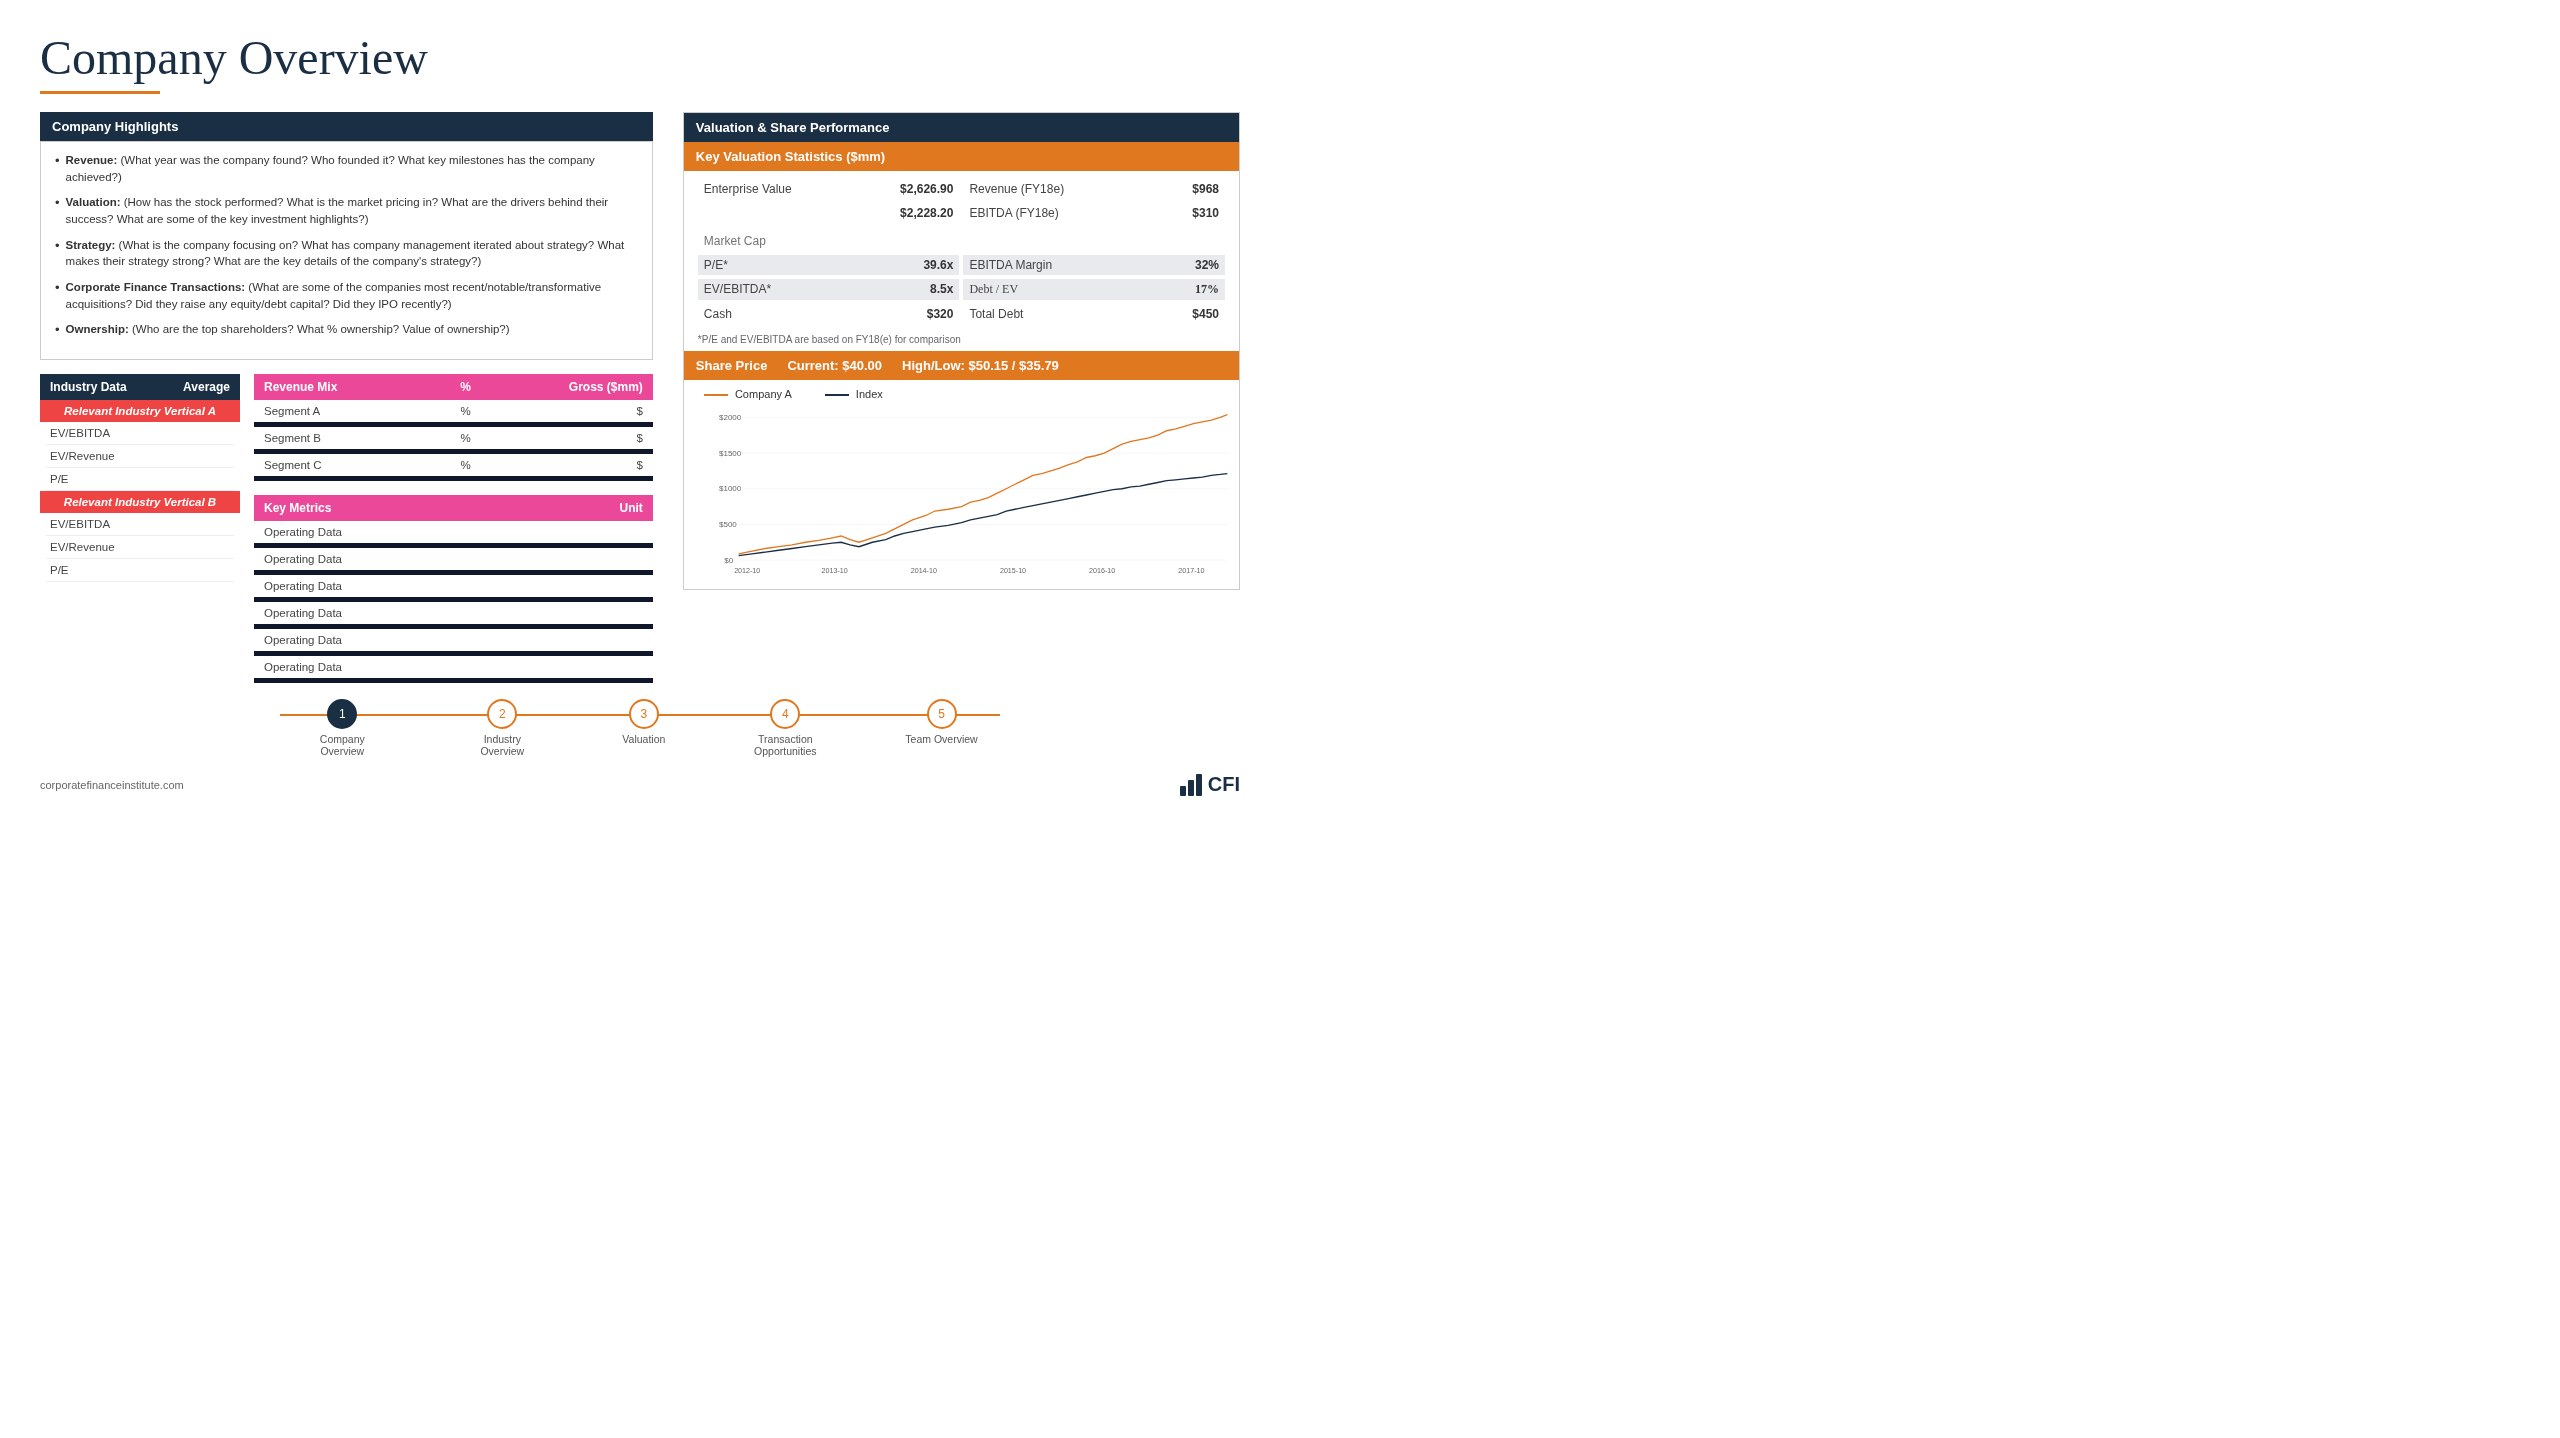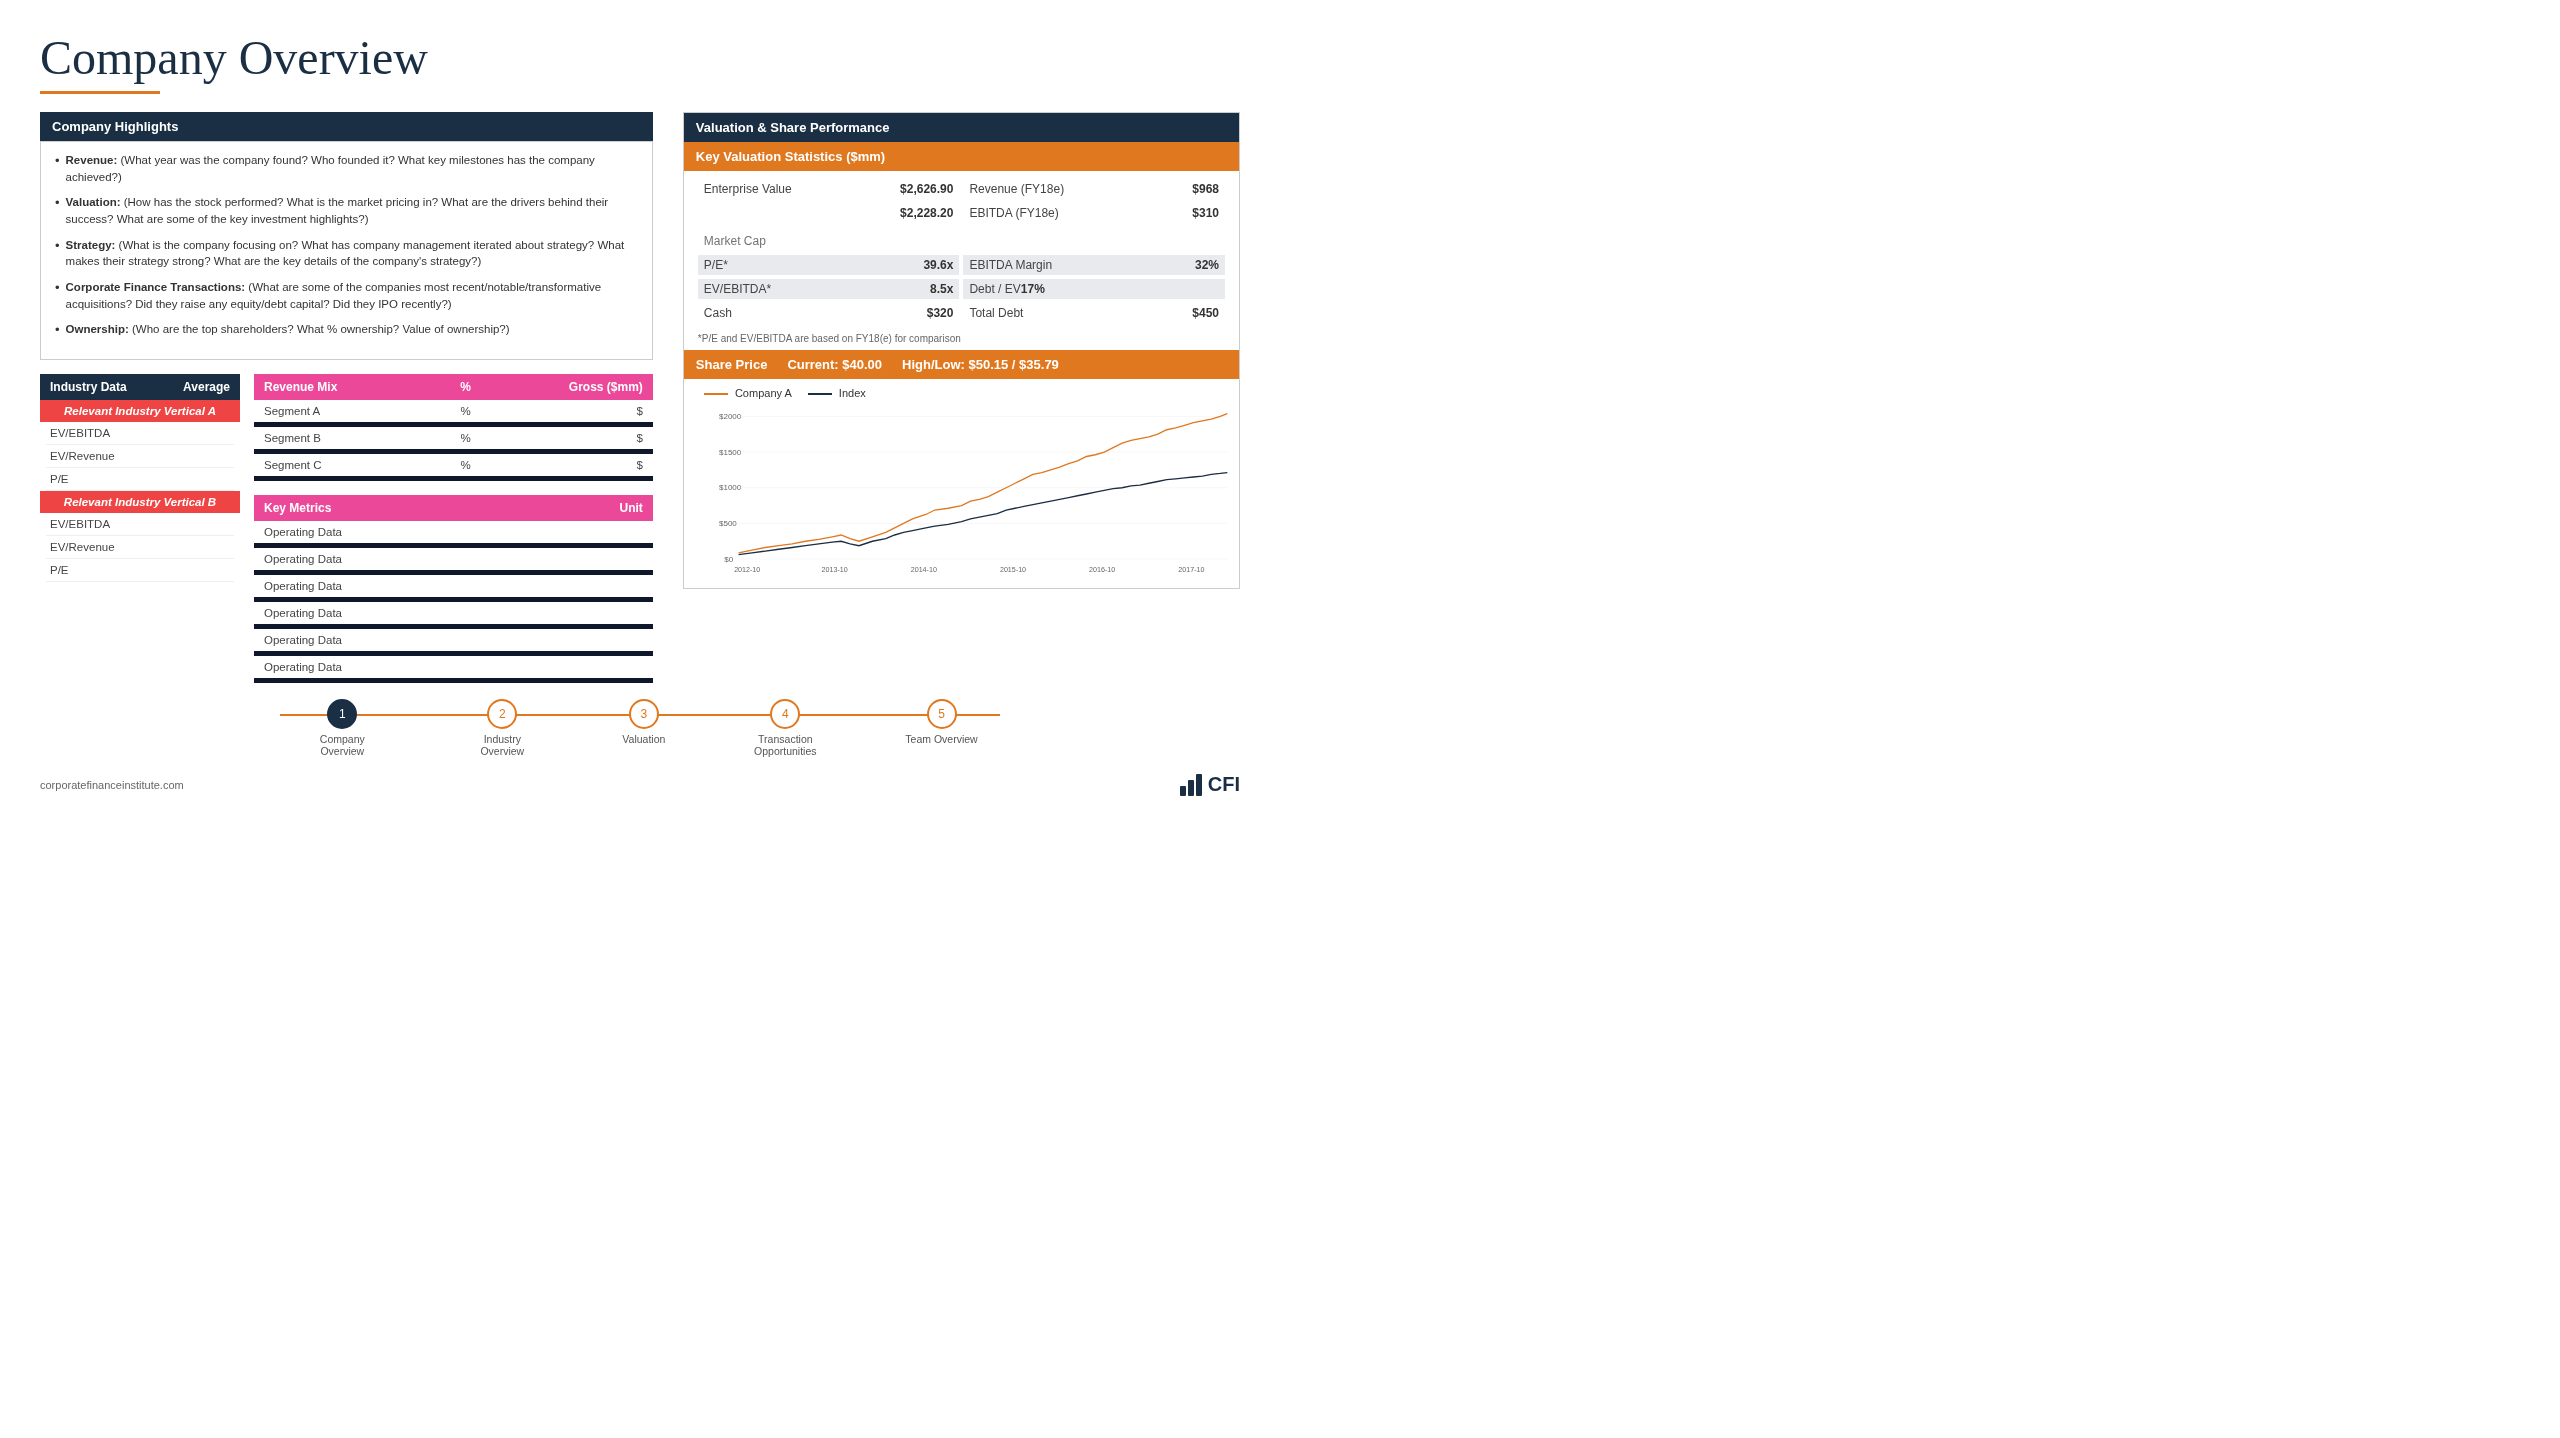--- a/index.html
+++ b/index.html
@@ -410,21 +410,21 @@
             <div style="display: flex; justify-content: space-between; font-size: 12px; padding: 3px 6px; background: rgb(232, 234, 237);">
               <span style="color:#444;">EBITDA Margin</span>
               <span style="font-weight:600;">32%</span>
             </div>
           </div>
           <div style="display: grid; grid-template-columns: 1fr 1fr; gap: 4px; margin-bottom: 4px;">
             <div style="display: flex; justify-content: space-between; font-size: 12px; padding: 3px 6px; background: rgb(232, 234, 237);">
               <span style="color:#444;">EV/EBITDA*</span>
               <span style="font-weight:600;">8.5x</span>
             </div>
-            <div style="display: flex; font-size: 12px; padding: 3px 6px; background: rgb(232, 234, 237);">
+            <div style="display: flex; justify-content: space-between; font-size: 12px; padding: 3px 6px; background: rgb(232, 234, 237); font-family: Liberation Serif, serif;">
               <span style="color:#444;">Debt / EV</span>
               <span style="font-weight:600;">17%</span>
             </div>
           </div>
           <div style="display: grid; grid-template-columns: 1fr 1fr; gap: 4px; margin-bottom: 4px;">
             <div style="display: flex; justify-content: space-between; font-size: 12px; padding: 3px 6px;">
               <span style="color:#444;">Cash</span>
               <span style="font-weight:600;">$320</span>
             </div>
             <div style="display: flex; justify-content: space-between; font-size: 12px; padding: 3px 6px;">
@@ -436,21 +436,21 @@
       <div class="val-note">*P/E and EV/EBITDA are based on FY18(e) for comparison</div>
 
       <div class="share-price-header">
         <span>Share Price</span>
         <span>Current: $40.00</span>
         <span>High/Low: $50.15 / $35.79</span>
       </div>
 
       <div class="share-chart-area">
         
-        <div style="display:flex; gap:16px; font-size:11px; margin-bottom:4px; padding-left:10px;">
+        <div style="display:flex; gap:33px; font-size:11px; margin-bottom:4px; padding-left:10px;">
           <span>
             <span style="display:inline-block;width:24px;height:2px;background:#e07820;vertical-align:middle;margin-right:4px;"></span>
             <span>Company A</span>
           </span>
           <span>
             <span style="display:inline-block;width:24px;height:2px;background:#1a2e44;vertical-align:middle;margin-right:4px;"></span>
             <span>Index</span>
           </span>
         </div>
         

